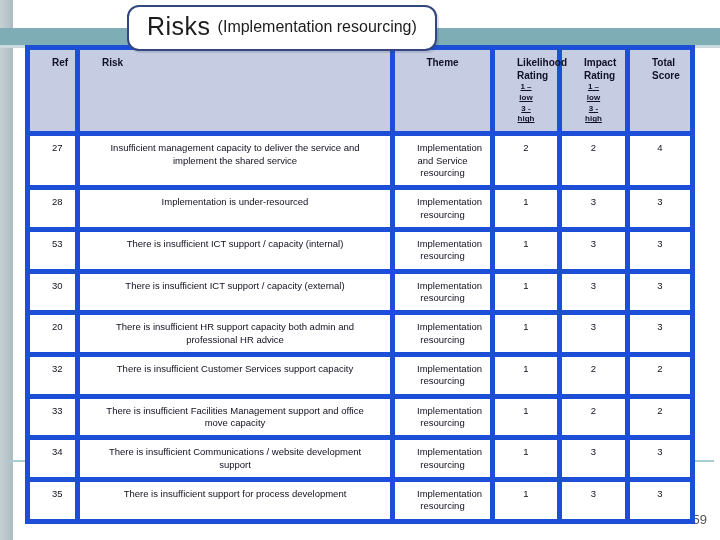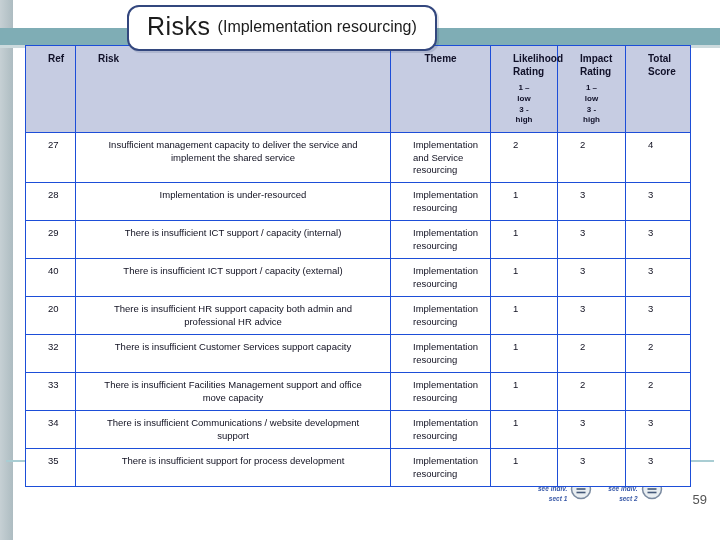--- a/index.html
+++ b/index.html
@@ -48,61 +48,61 @@
   .title-sub  { font-size: 16px; color: #1c1c1c; }
 
   table.risk-table {
     position: absolute; left: 25px; top: 45px; z-index: 2;
     width: 665px;
     border-collapse: collapse;
     background: #ffffff;
     table-layout: fixed;
   }
   .risk-table th, .risk-table td {
-    border: 1px solid #1d4ed8;
+    border: 5px solid #1d4ed8;
     vertical-align: top;
     padding: 6px 22px;
     font-size: 9.5px;
     line-height: 1.3;
     color: #101020;
   }
   .risk-table thead th {
     background: var(--header-bg, #c6cce2);
     height: 58px;
     font-weight: bold;
     font-size: 10px;
     color: #101028;
   }
   .th-left  { text-align: left; }
   .th-center{ }
-  .hdr-scale { margin-top: 5px; font-size: 8px; font-weight: bold; }
+  .hdr-scale { font-size: 8px; font-weight: bold; text-decoration: underline; }
   .hdr-scale span { display: block; line-height: 1.35; }
 
   .risk-table tbody td { height: 38px; }
   .cell-left   { text-align: center; }
-  .cell-center { text-align: left; }
+  .cell-center { text-align: center; }
 
   .footer-links {
     position: absolute; top: 474px; left: 538px;
     display: flex; gap: 16px; align-items: center;
   }
   .appendix {
     display: flex; align-items: center; gap: 3px;
     cursor: pointer;
   }
   .appendix-text {
     display: flex; flex-direction: column;
     font-size: 6.5px; font-style: italic; font-weight: bold;
     color: var(--appendix-blue, #3a5aa8);
     line-height: 1.5; text-align: right;
   }
   .appendix-icon { display: inline-flex; }
 
   .page-number {
-    position: absolute; right: 13px; top: 492px;
+    position: absolute; right: 13px; top: 512px;
     font-size: 13px; color: #555;
   }
 </style>
 </head>
 <body>
 
 <div class="slide">
 
   <div class="left-bar"></div>
   <div class="top-band"></div>
@@ -156,29 +156,29 @@
         </tr>
         <tr>
           <td class="cell-left">28</td>
           <td class="cell-left">Implementation is under-resourced</td>
           <td class="cell-center">Implementation resourcing</td>
           <td class="cell-center">1</td>
           <td class="cell-center">3</td>
           <td class="cell-center">3</td>
         </tr>
         <tr>
-          <td class="cell-left">29</td>
+          <td class="cell-left">53</td>
           <td class="cell-left">There is insufficient ICT support / capacity  (internal)</td>
           <td class="cell-center">Implementation resourcing</td>
           <td class="cell-center">1</td>
           <td class="cell-center">3</td>
           <td class="cell-center">3</td>
         </tr>
         <tr>
-          <td class="cell-left">40</td>
+          <td class="cell-left">30</td>
           <td class="cell-left">There is insufficient ICT support / capacity  (external)</td>
           <td class="cell-center">Implementation resourcing</td>
           <td class="cell-center">1</td>
           <td class="cell-center">3</td>
           <td class="cell-center">3</td>
         </tr>
         <tr>
           <td class="cell-left">20</td>
           <td class="cell-left">There is insufficient HR support capacity  both  admin and professional HR advice</td>
           <td class="cell-center">Implementation resourcing</td>

